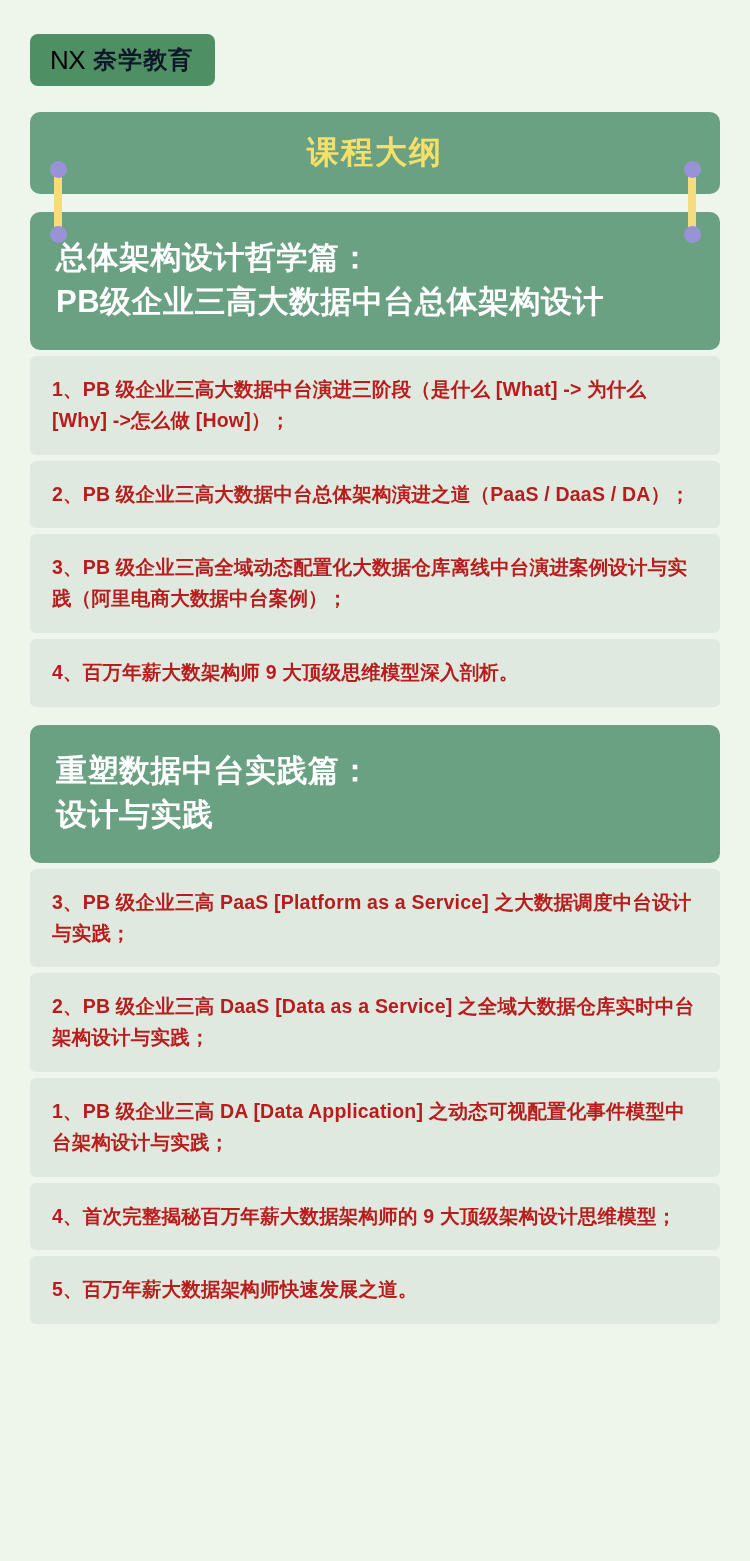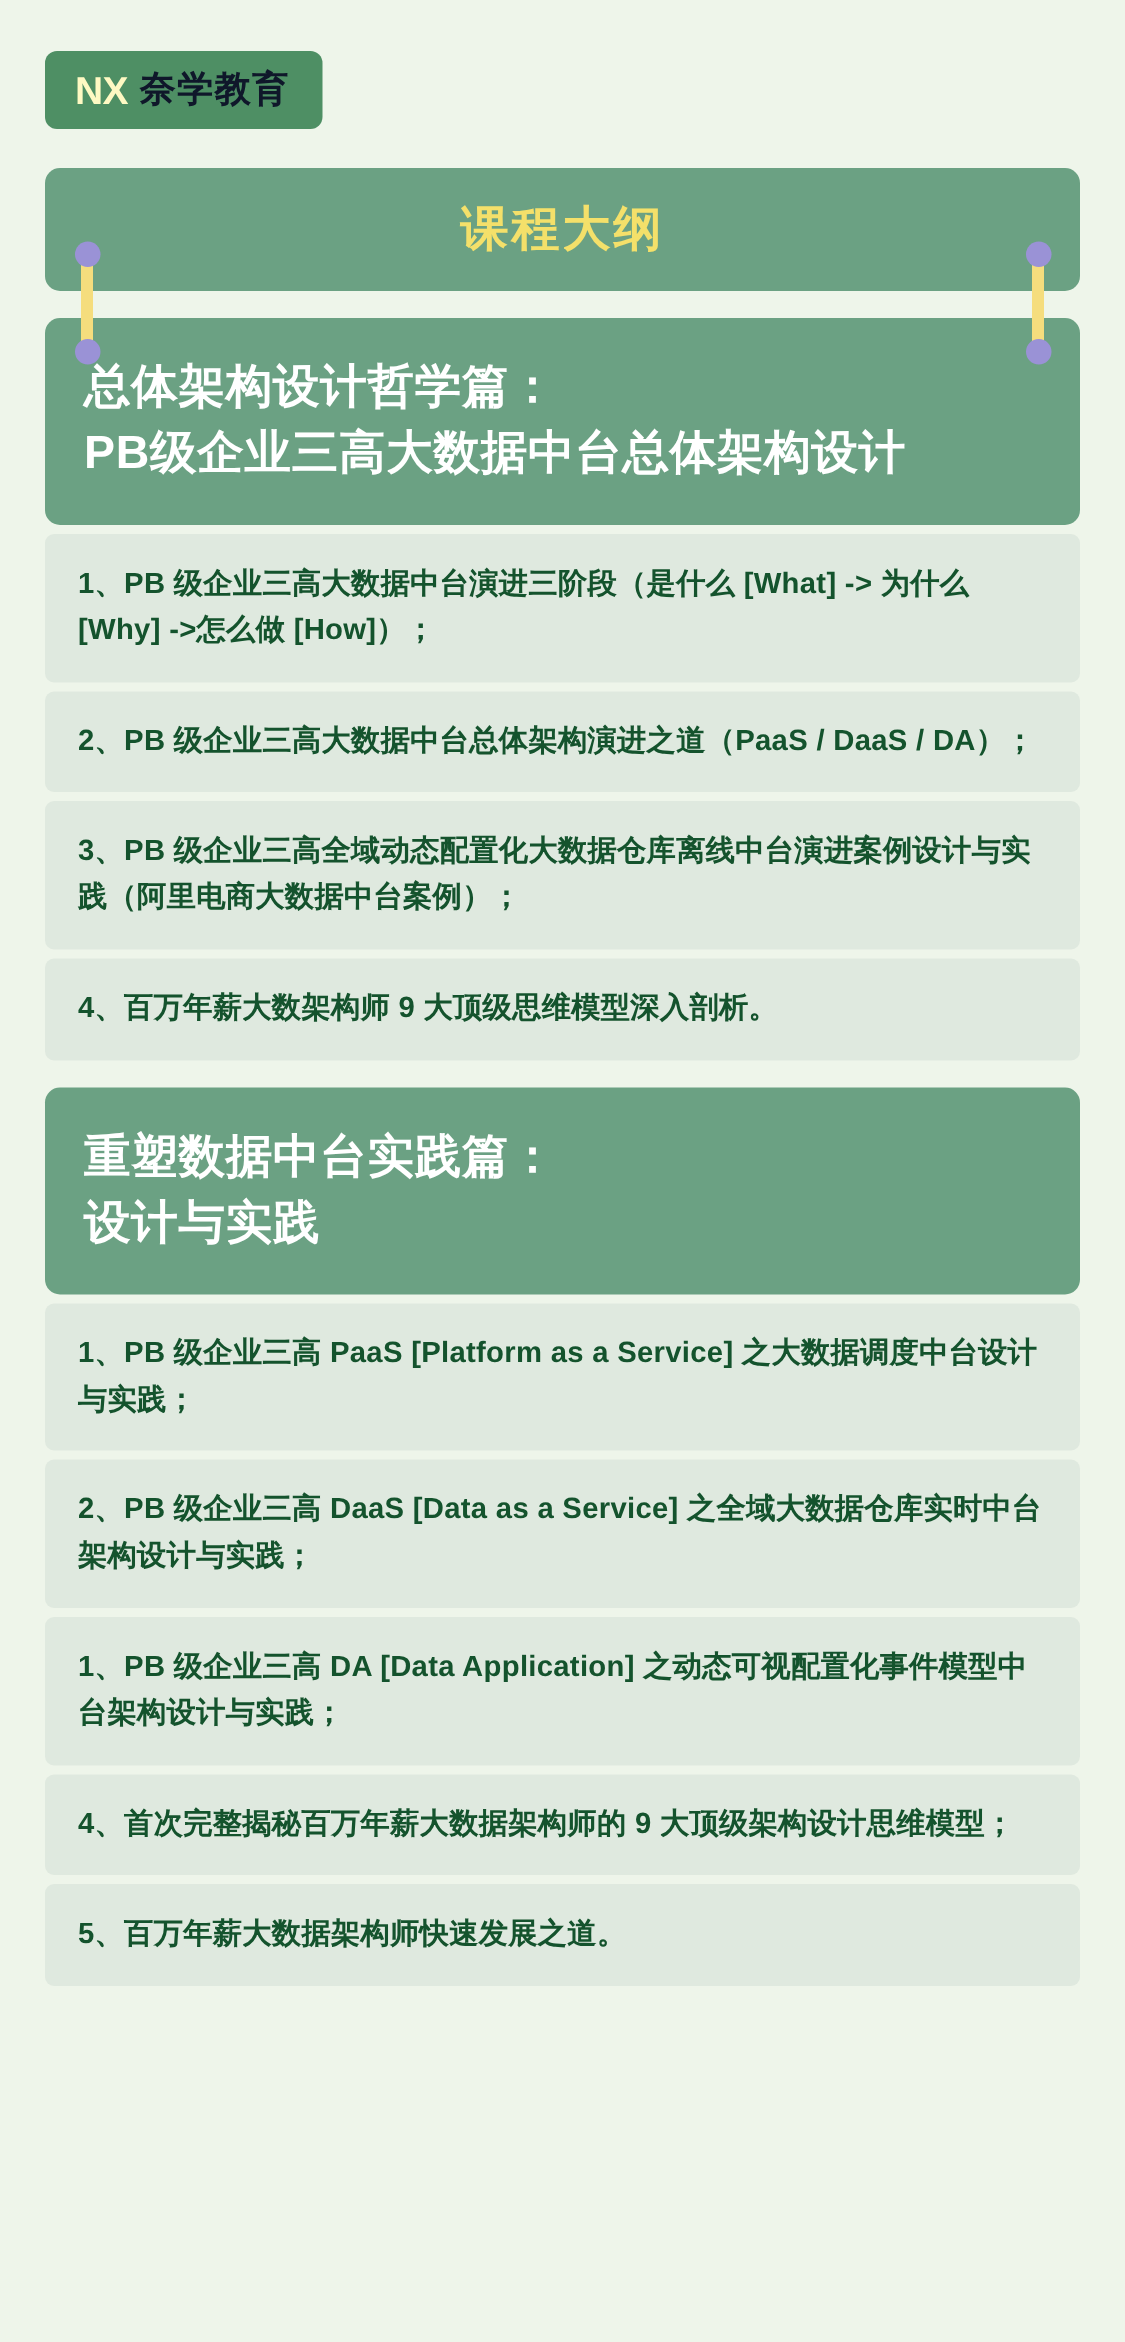--- a/index.html
+++ b/index.html
@@ -29,23 +29,23 @@
   }
   .logo {
     display: inline-flex;
     align-items: center;
     background: #4e8f64;
     border-radius: 8px;
     padding: 13px 22px 13px 20px;
     box-sizing: border-box;
   }
   .logo-mark {
-    color: #fef9c3;
+    color: #000000;
     font-size: 26px;
-    font-weight: bold;
+    font-weight: normal;
     letter-spacing: -0.5px;
     line-height: 1;
     margin-right: 8px;
   }
   .logo-text {
     color: #0f172a;
     font-size: 24px;
     font-weight: bold;
     line-height: 1;
     letter-spacing: 1px;
@@ -115,21 +115,21 @@
     letter-spacing: 0.5px;
   }
 
   
   .item {
     background: #dfe9df;
     border-radius: 6px;
     margin-top: 6px;
     padding: 18px 22px 19px 22px;
     box-sizing: border-box;
-    color: #14532d;
+    color: #b91c1c;
     font-size: 19.5px;
     line-height: 1.58;
     font-weight: bold;
     letter-spacing: 0.2px;
   }
   .item:first-child { margin-top: 8px; }
 
   .spacer-bottom { height: 40px; }
 </style>
 </head>
@@ -167,21 +167,21 @@
       <div class="item">2、PB 级企业三高大数据中台总体架构演进之道（PaaS / DaaS / DA）；</div>
       <div class="item">3、PB 级企业三高全域动态配置化大数据仓库离线中台演进案例设计与实践（阿里电商大数据中台案例）；</div>
       <div class="item">4、百万年薪大数架构师 9 大顶级思维模型深入剖析。</div>
     </div>
 
     <div class="section">
       <div class="section-header">
         <div class="line">重塑数据中台实践篇：</div>
         <div class="line">设计与实践</div>
       </div>
-      <div class="item">1、PB 级企业三高 PaaS [Platform as a Service] 之大数据调度中台设计与实践；</div>
+      <div class="item">3、PB 级企业三高 PaaS [Platform as a Service] 之大数据调度中台设计与实践；</div>
       <div class="item">2、PB 级企业三高 DaaS [Data as a Service] 之全域大数据仓库实时中台架构设计与实践；</div>
       <div class="item">1、PB 级企业三高 DA [Data Application] 之动态可视配置化事件模型中台架构设计与实践；</div>
       <div class="item">4、首次完整揭秘百万年薪大数据架构师的 9 大顶级架构设计思维模型；</div>
       <div class="item">5、百万年薪大数据架构师快速发展之道。</div>
     </div>
 
     <div class="spacer-bottom"></div>
   </div>
 </div>
 

